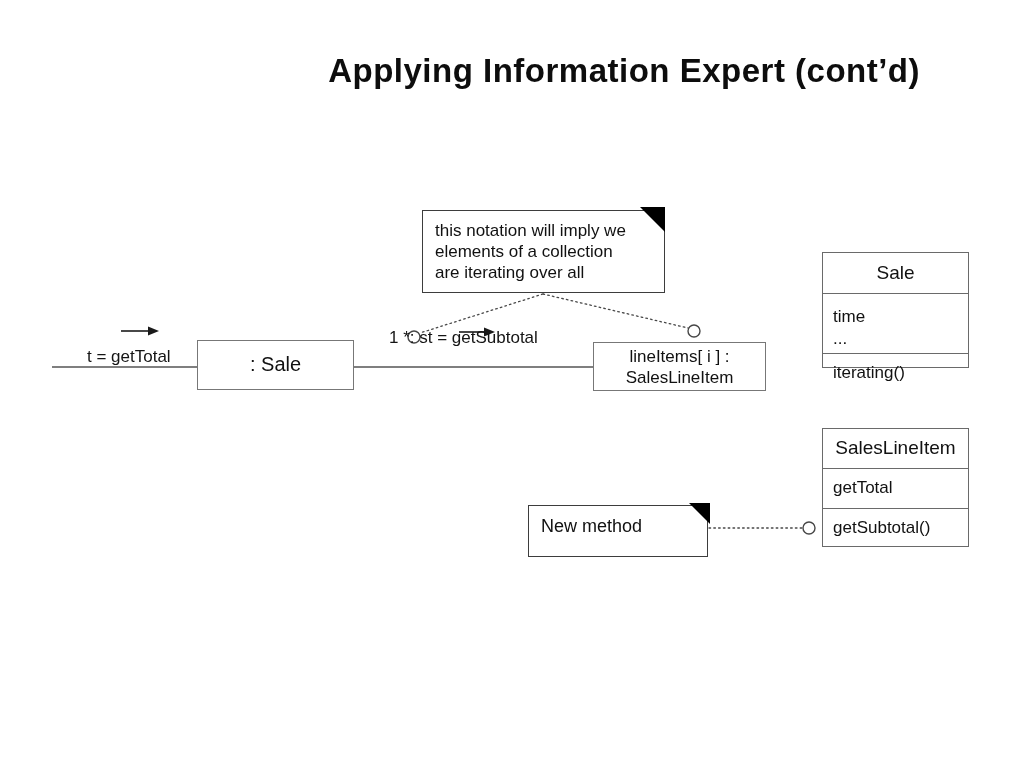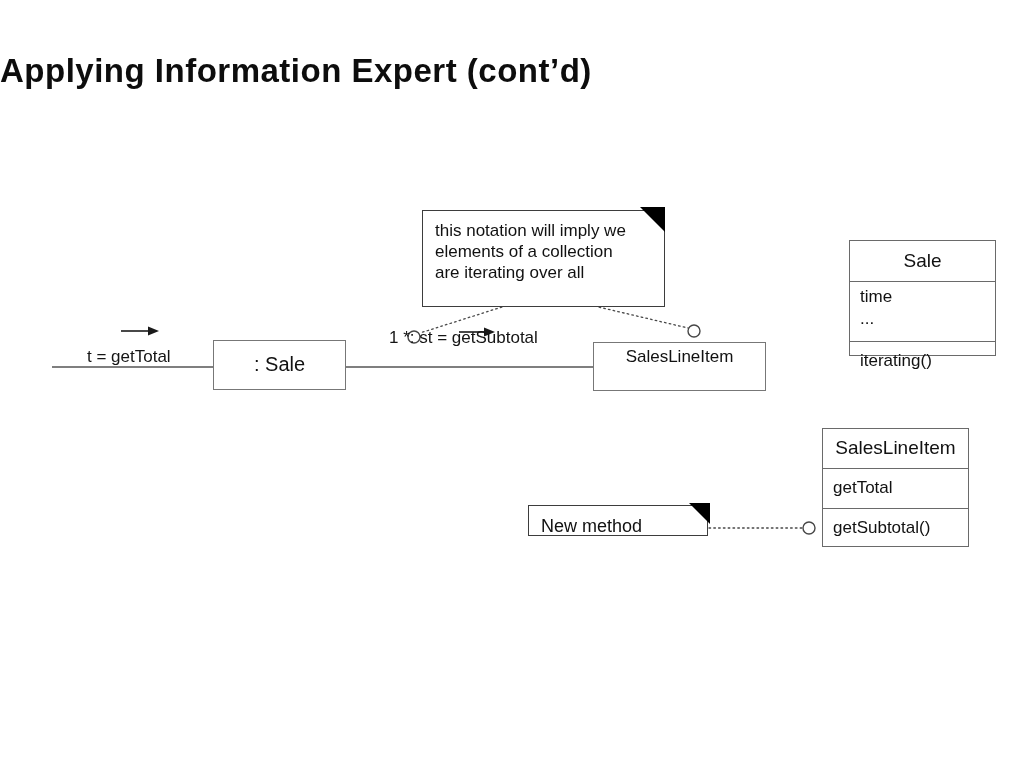--- a/index.html
+++ b/index.html
@@ -10,21 +10,21 @@
     background: #ffffff;
     font-family: "Liberation Sans", "DejaVu Sans", sans-serif;
     color: #111111;
     overflow: hidden;
   }
   .abs { position: absolute; }
 
   
   .slide-title {
     left: 0; top: 52px; width: 920px;
-    text-align: left;
+    text-align: right;
     font-size: 33px;
     font-weight: bold;
     letter-spacing: 0.5px;
     color: #0d0d0d;
     white-space: nowrap;
   }
 
   
   .uml-note {
     background: #ffffff;
@@ -33,42 +33,42 @@
   }
   .note-fold {
     position: absolute;
     width: 0; height: 0;
     border-left-color: transparent !important;
     border-left-style: solid;
     border-top-style: solid;
     border-top-color: #000000;
   }
   .note-collection {
-    left: 422px; top: 210px; width: 243px; height: 97px;
+    left: 422px; top: 210px; width: 243px; height: 83px;
     padding: 9px 20px 0 12px;
     font-size: 17px; line-height: 21px;
   }
   .note-collection .note-fold { top: -4px; right: -1px; border-top-width: 25px; border-left-width: 25px; }
   .note-newmethod {
-    left: 528px; top: 505px; width: 180px; height: 31px;
+    left: 528px; top: 505px; width: 180px; height: 52px;
     font-size: 18px; line-height: 40px;
     padding-left: 12px;
   }
   .note-newmethod .note-fold { top: -3px; right: -3px; border-top-width: 21px; border-left-width: 21px; }
   .note-line { white-space: nowrap; }
 
   
   .seq-box {
     background: #ffffff;
     border: 1.5px solid #777777;
     box-sizing: border-box;
     text-align: center;
   }
   .seq-sale {
-    left: 213px; top: 340px; width: 133px; height: 50px;
+    left: 197px; top: 340px; width: 157px; height: 50px;
     font-size: 20px; line-height: 47px;
   }
   .seq-lineitems {
     left: 593px; top: 342px; width: 173px; height: 49px;
     font-size: 17px; line-height: 21px;
     padding-top: 3px;
   }
   .msg-label {
     font-size: 17px;
     white-space: nowrap;
@@ -78,34 +78,34 @@
   .label-gettotal { left: 87px; top: 347px; }
   .label-getsubtotal { left: 389px; top: 328px; }
 
   
   .class-box {
     background: #ffffff;
     border: 1.5px solid #6a6a6a;
     box-sizing: border-box;
     font-size: 17px;
   }
-  .class-sale { left: 822px; top: 240px; width: 147px; height: 116px; margin-left: 27px; }
+  .class-sale { left: 822px; top: 252px; width: 147px; height: 116px; }
   .class-sli  { left: 822px; top: 428px; width: 147px; height: 119px; }
   .class-title {
     text-align: center;
     font-size: 19px;
   }
   .class-sale .class-title { line-height: 39px; height: 40px; }
   .class-sli  .class-title { line-height: 38px; height: 39px; }
   .class-section {
     border-top: 1.5px solid #6a6a6a;
     box-sizing: border-box;
     padding-left: 10px;
   }
-  .sec-sale-attrs { height: 60px; padding-top: 4px; line-height: 22px; }
+  .sec-sale-attrs { height: 60px; padding-top: 12px; line-height: 22px; }
   .sec-sale-methods { height: 39px; line-height: 37px; }
   .sec-sli-attr { height: 40px; line-height: 38px; }
   .sec-sli-method { height: 40px; line-height: 38px; }
 
   svg.overlay { position: absolute; left: 0; top: 0; pointer-events: none; }
 </style>
 </head>
 <body>
 
 <div id="slide">
@@ -139,20 +139,21 @@
     <div class="note-line">elements of a collection</div>
     <div class="note-line">are iterating over all</div>
   </div>
 
   <div class="abs msg-label label-gettotal">t = getTotal</div>
   <div class="abs msg-label label-getsubtotal">1 *: st = getSubtotal</div>
 
   <div class="abs seq-box seq-sale">: Sale</div>
 
   <div class="abs seq-box seq-lineitems">
+    <div>lineItems[ i ] :</div>
     <div>SalesLineItem</div>
   </div>
 
   <div class="abs class-box class-sale">
     <div class="class-title">Sale</div>
     <div class="class-section sec-sale-attrs">
       <div>time</div>
       <div>...</div>
     </div>
     <div class="class-section sec-sale-methods">

